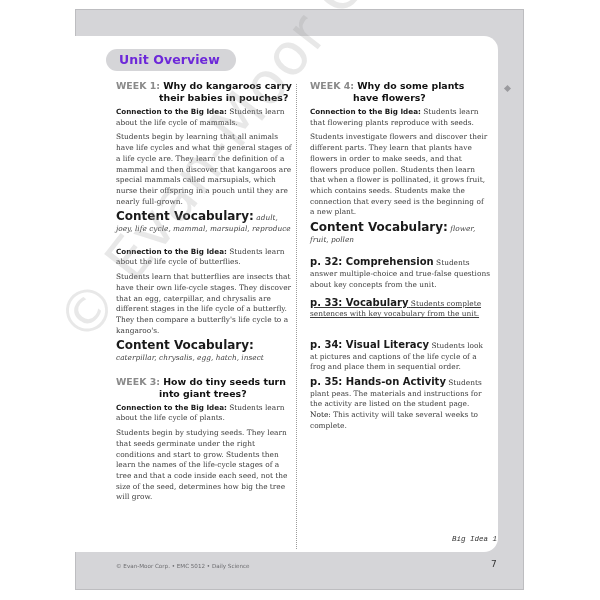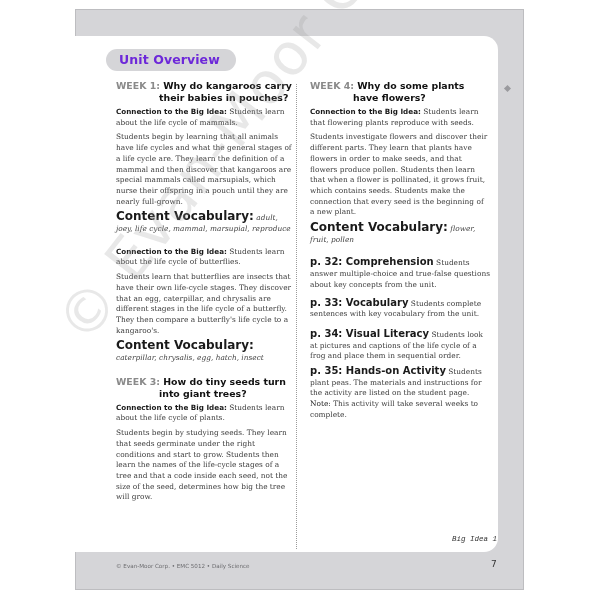--- a/index.html
+++ b/index.html
@@ -101,21 +101,21 @@
       <span class="vocab-label">Content Vocabulary:</span>
       <span class="vocab-val">flower, fruit, pollen</span>
     </p>
   </div>
 
   <div class="section">
     <p style="margin-bottom:7px;">
       <span class="act-label">p. 32: Comprehension</span>
       <span>Students answer multiple-choice and true-false questions about key concepts from the unit.</span>
     </p>
-    <p style="margin-bottom:9px;">
+    <p style="margin-bottom:20px;text-decoration:underline;">
       <span class="act-label">p. 33: Vocabulary</span>
       <span>Students complete sentences with key vocabulary from the unit.</span>
     </p>
     <p style="">
       <span class="act-label">p. 34: Visual Literacy</span>
       <span>Students look at pictures and captions of the life cycle of a frog and place them in sequential order.</span>
     </p>
     <p>
       <span class="act-label">p. 35: Hands-on Activity</span>
       <span>Students plant peas. The materials and instructions for the activity are listed on the student page.</span>

